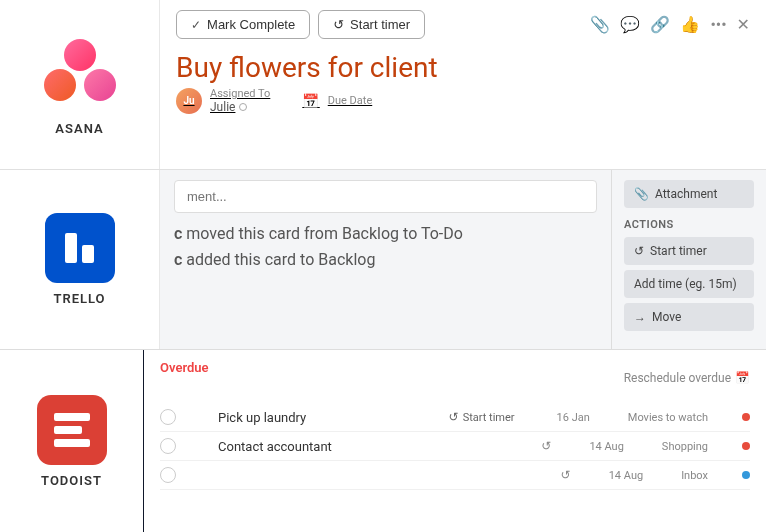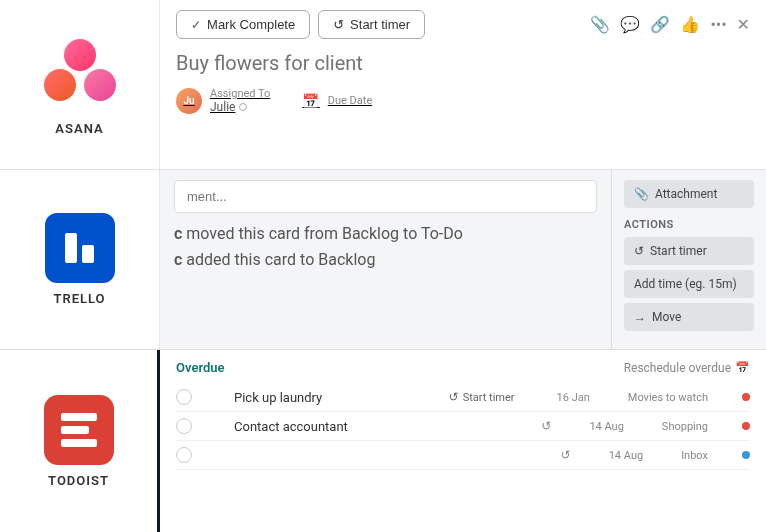--- a/index.html
+++ b/index.html
@@ -81,24 +81,24 @@
       align-items: center;
       gap: 10px;
       margin-left: auto;
     }
     .toolbar-icon {
       color: #888;
       font-size: 16px;
       cursor: pointer;
     }
     .task-title {
-      font-size: 20px;
+      font-size: 28px;
       font-weight: 400;
-      color: #737373;
-      margin-bottom: 12px;
+      color: #c2410c;
+      margin-bottom: 3px;
     }
     .task-meta {
       display: flex;
       align-items: center;
       gap: 32px;
     }
     .meta-item {
       display: flex;
       align-items: center;
       gap: 8px;
@@ -257,27 +257,27 @@
       cursor: pointer;
     }
 
     
     .todoist-section {
       display: flex;
       height: 182px;
       background: #fff;
     }
     .todoist-sidebar {
-      width: 160px;
+      width: 144px;
       display: flex;
       flex-direction: column;
       align-items: center;
       justify-content: center;
       background: #fff;
-      border-right: 3px solid #0f172a;
+      border-right: 1px solid #0f172a;
       flex-shrink: 0;
     }
     .todoist-logo {
       width: 70px;
       height: 70px;
       background: #db4035;
       border-radius: 14px;
       display: flex;
       align-items: center;
       justify-content: center;
@@ -291,24 +291,24 @@
     .todoist-line {
       height: 8px;
       border-radius: 2px;
       background: #fff;
     }
     .todoist-content {
       flex: 1;
       padding: 10px 16px;
     }
     .overdue-label {
-      color: #0f766e;
+      color: #ef4444;
       font-size: 13px;
       font-weight: 600;
-      margin-bottom: 0;
+      margin-bottom: 20px;
     }
     .reschedule-overdue {
       float: right;
       font-size: 12px;
       color: #888;
       display: flex;
       align-items: center;
       gap: 4px;
       cursor: pointer;
     }

